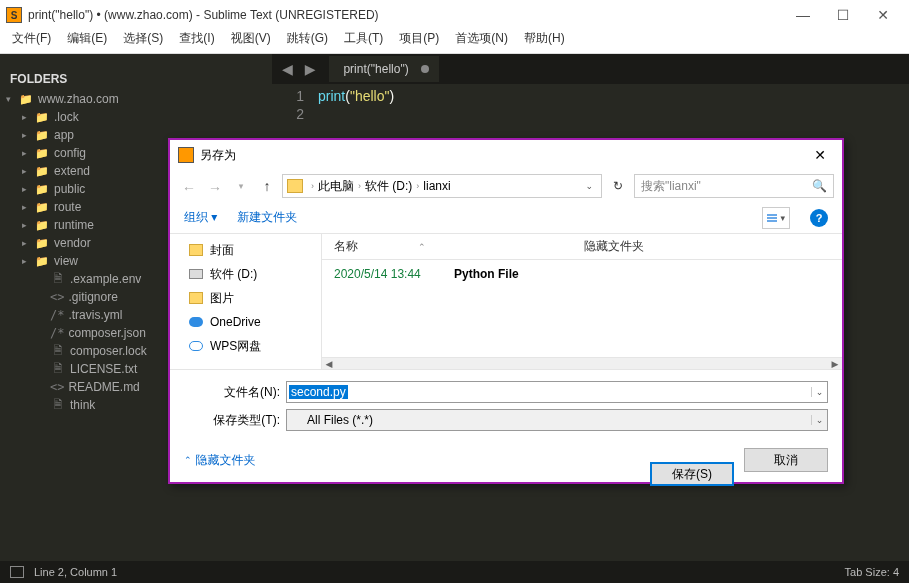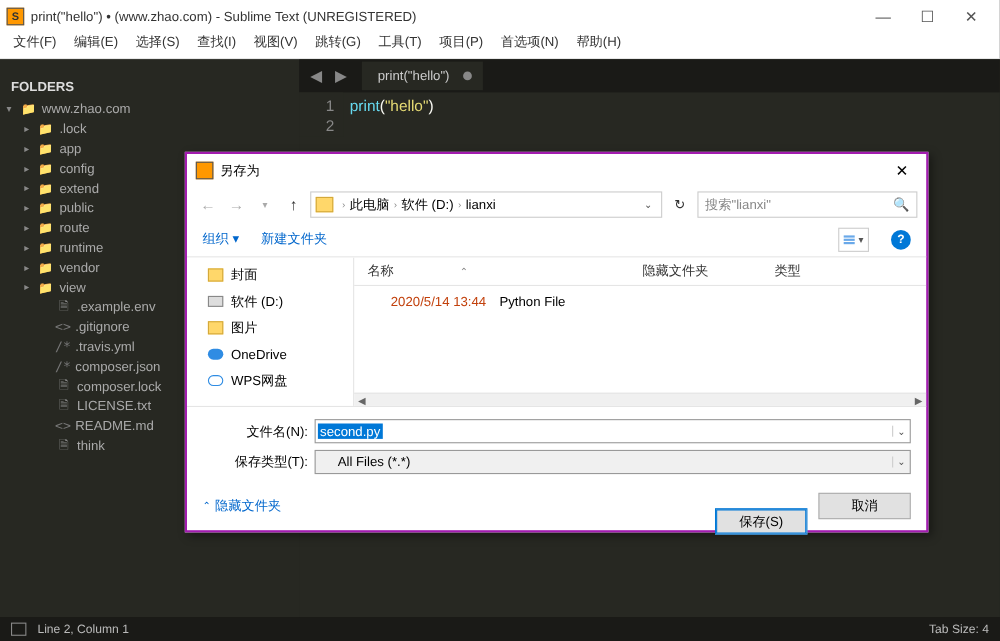--- a/index.html
+++ b/index.html
@@ -86,22 +86,22 @@
 .cloud-o { width: 14px; height: 10px; border-radius: 5px; border: 1.5px solid #2f8ce3; background: #fff; }
 
 .files { flex: 1; display: flex; flex-direction: column; }
 .fcols { height: 26px; display: flex; align-items: center; border-bottom: 1px solid #e5e5e5; font-size: 12px; color: #333; }
 .fcol { padding: 0 12px; }
 .fcol.name { width: 250px; display: flex; align-items: center; gap: 60px; }
 .fcol.date { width: 120px; }
 .fcol.type { flex: 1; }
 .frow { height: 28px; display: flex; align-items: center; font-size: 12px; }
 .frow .c-name { width: 250px; padding-left: 12px; display: flex; align-items: center; gap: 6px; }
-.frow .c-date { width: 120px; padding-left: 12px; color: #c2410c; text-align: right; }
-.frow .c-type { flex: 1; padding-left: 12px; }
+.frow .c-date { width: 120px; padding-left: 12px; color: #15803d; }
+.frow .c-type { flex: 1; padding-left: 12px; font-weight: bold; }
 .pyico { width: 14px; height: 14px; background: linear-gradient(135deg,#fff 50%,#ffd76a 50%); border: 1px solid #aaa; }
 .scroll-track { height: 12px; background: #f0f0f0; display: flex; align-items: center; border-top: 1px solid #e5e5e5; }
 .scroll-arr { width: 14px; text-align: center; font-size: 9px; color: #666; }
 
 .dlg-fields { padding: 8px 14px 4px; font-size: 12px; }
 .fld-row { display: flex; align-items: center; height: 28px; gap: 6px; }
 .fld-row label { width: 96px; text-align: right; }
 .fld-row .inputwrap { flex: 1; height: 22px; border: 1px solid #999; display: flex; align-items: center; justify-content: flex-end; }
 .sel-high { background: #0078d7; color: #fff; padding: 0 2px; }
 .ddarr { width: 16px; text-align: center; font-size: 9px; color: #555; border-left: 1px solid #ccc; }
@@ -343,21 +343,20 @@
           <span>WPS网盘</span>
         </div>
       </div>
     <div class="files">
       <div class="fcols">
         <div class="fcol name">
             <span>名称</span>
             <span style="color:#888;font-size:9px">⌃</span>
           </div>
         <div class="fcol date">隐藏文件夹</div>
-        <div class="fcol type">类型</div>
       </div>
       <div class="frow">
         <div class="c-date">2020/5/14 13:44</div>
         <div class="c-type">Python File</div>
       </div>
       <div style="flex:1"></div>
       <div class="scroll-track">
         <div class="scroll-arr">◀</div>
           <div style="flex:1"></div>
           <div class="scroll-arr">▶</div>

